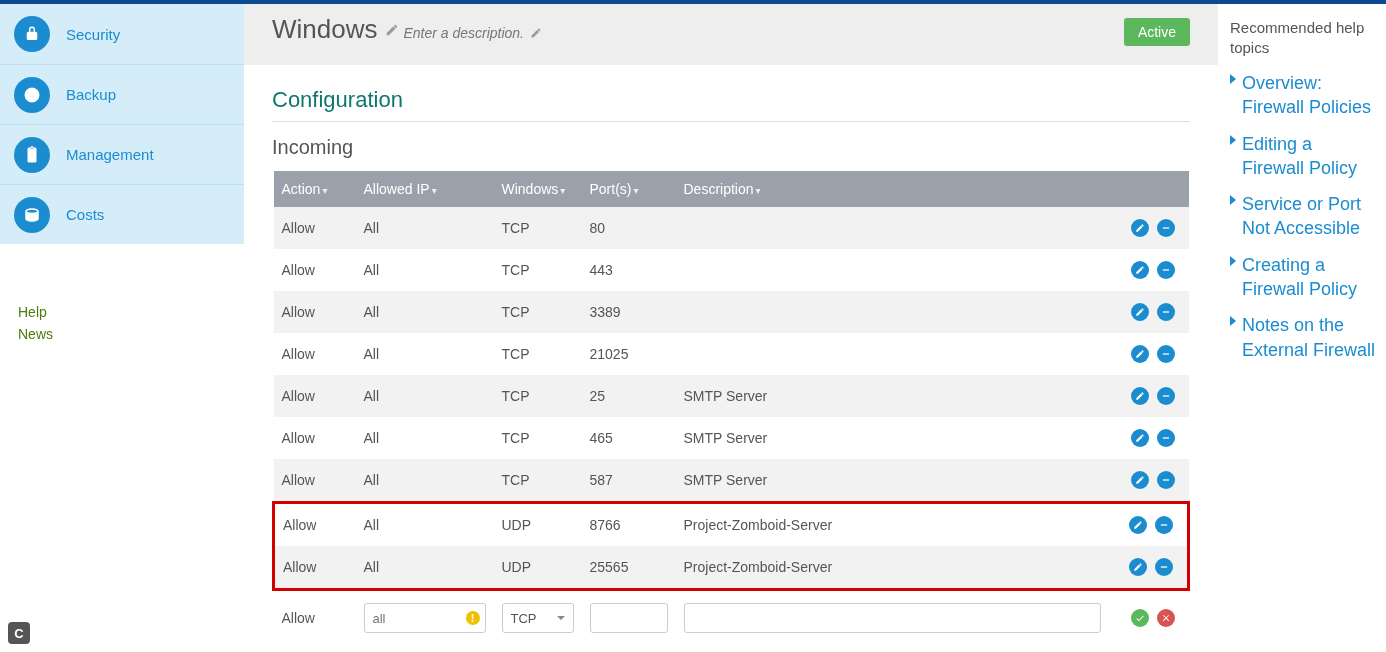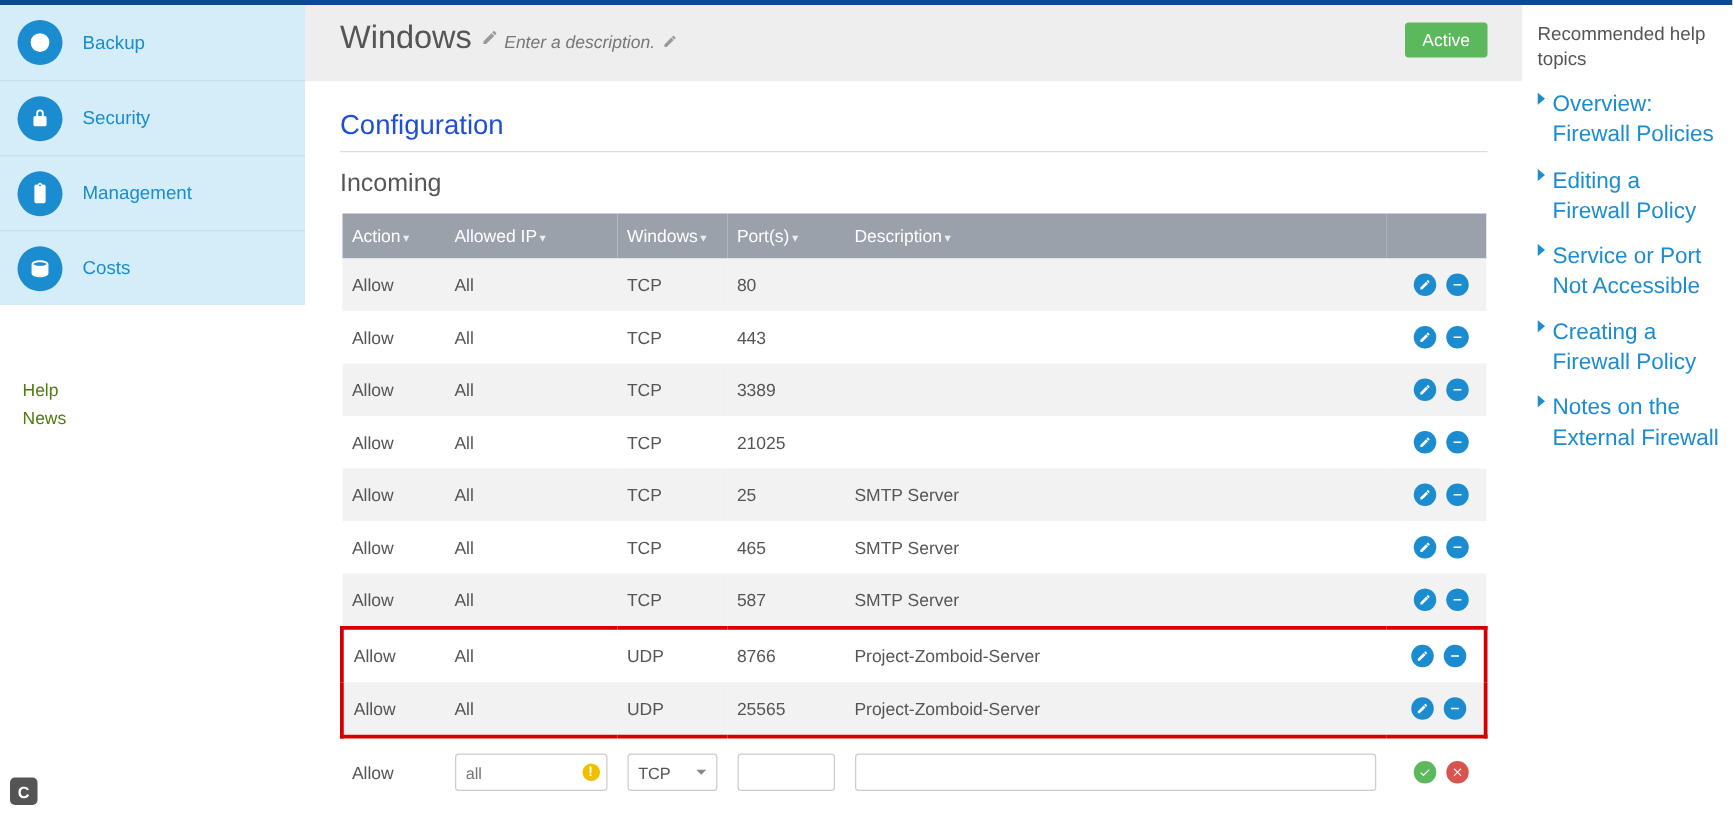--- a/index.html
+++ b/index.html
@@ -116,21 +116,21 @@
   }
 
   .content {
     padding: 22px 28px;
     overflow: auto;
     flex: 1;
   }
   .section-title {
     font-size: 22px;
     font-weight: 400;
-    color: #1d4ed8;
+    color: #0f766e;
     padding-bottom: 8px;
     border-bottom: 1px solid #ddd;
     margin-bottom: 14px;
   }
   .subsection-title {
     font-size: 20px;
     font-weight: 400;
     color: #555;
     margin-bottom: 12px;
   }
@@ -276,32 +276,32 @@
 
 <div class="topbar"></div>
 
 <div class="layout">
 
   <aside class="sidebar">
     <nav class="sidebar-nav" id="sidebar-nav">
         <div class="sidebar-item">
           <span class="sidebar-icon">
             <svg viewBox="0 0 24 24">
-              <path d="M12 2a10 10 0 100 20 10 10 0 000-20zm1 5h-2v6l5 3 1-1.7-4-2.3V7z"></path>
-            </svg>
-          </span>
-          <span class="sidebar-label">Backup</span>
+              <path d="M12 2a4 4 0 00-4 4v3H7a2 2 0 00-2 2v7a2 2 0 002 2h10a2 2 0 002-2v-7a2 2 0 00-2-2h-1V6a4 4 0 00-4-4zm-2 4a2 2 0 114 0v3h-4V6z"></path>
+            </svg>
+          </span>
+          <span class="sidebar-label">Security</span>
         </div>
         <div class="sidebar-item">
           <span class="sidebar-icon">
             <svg viewBox="0 0 24 24">
-              <path d="M12 2a4 4 0 00-4 4v3H7a2 2 0 00-2 2v7a2 2 0 002 2h10a2 2 0 002-2v-7a2 2 0 00-2-2h-1V6a4 4 0 00-4-4zm-2 4a2 2 0 114 0v3h-4V6z"></path>
-            </svg>
-          </span>
-          <span class="sidebar-label">Security</span>
+              <path d="M12 2a10 10 0 100 20 10 10 0 000-20zm1 5h-2v6l5 3 1-1.7-4-2.3V7z"></path>
+            </svg>
+          </span>
+          <span class="sidebar-label">Backup</span>
         </div>
         <div class="sidebar-item">
           <span class="sidebar-icon">
             <svg viewBox="0 0 24 24">
               <path d="M16 2h-2a2 2 0 00-4 0H8a2 2 0 00-2 2v16a2 2 0 002 2h8a2 2 0 002-2V4a2 2 0 00-2-2zm-4 0a1 1 0 110 2 1 1 0 010-2z"></path>
             </svg>
           </span>
           <span class="sidebar-label">Management</span>
         </div>
         <div class="sidebar-item">

